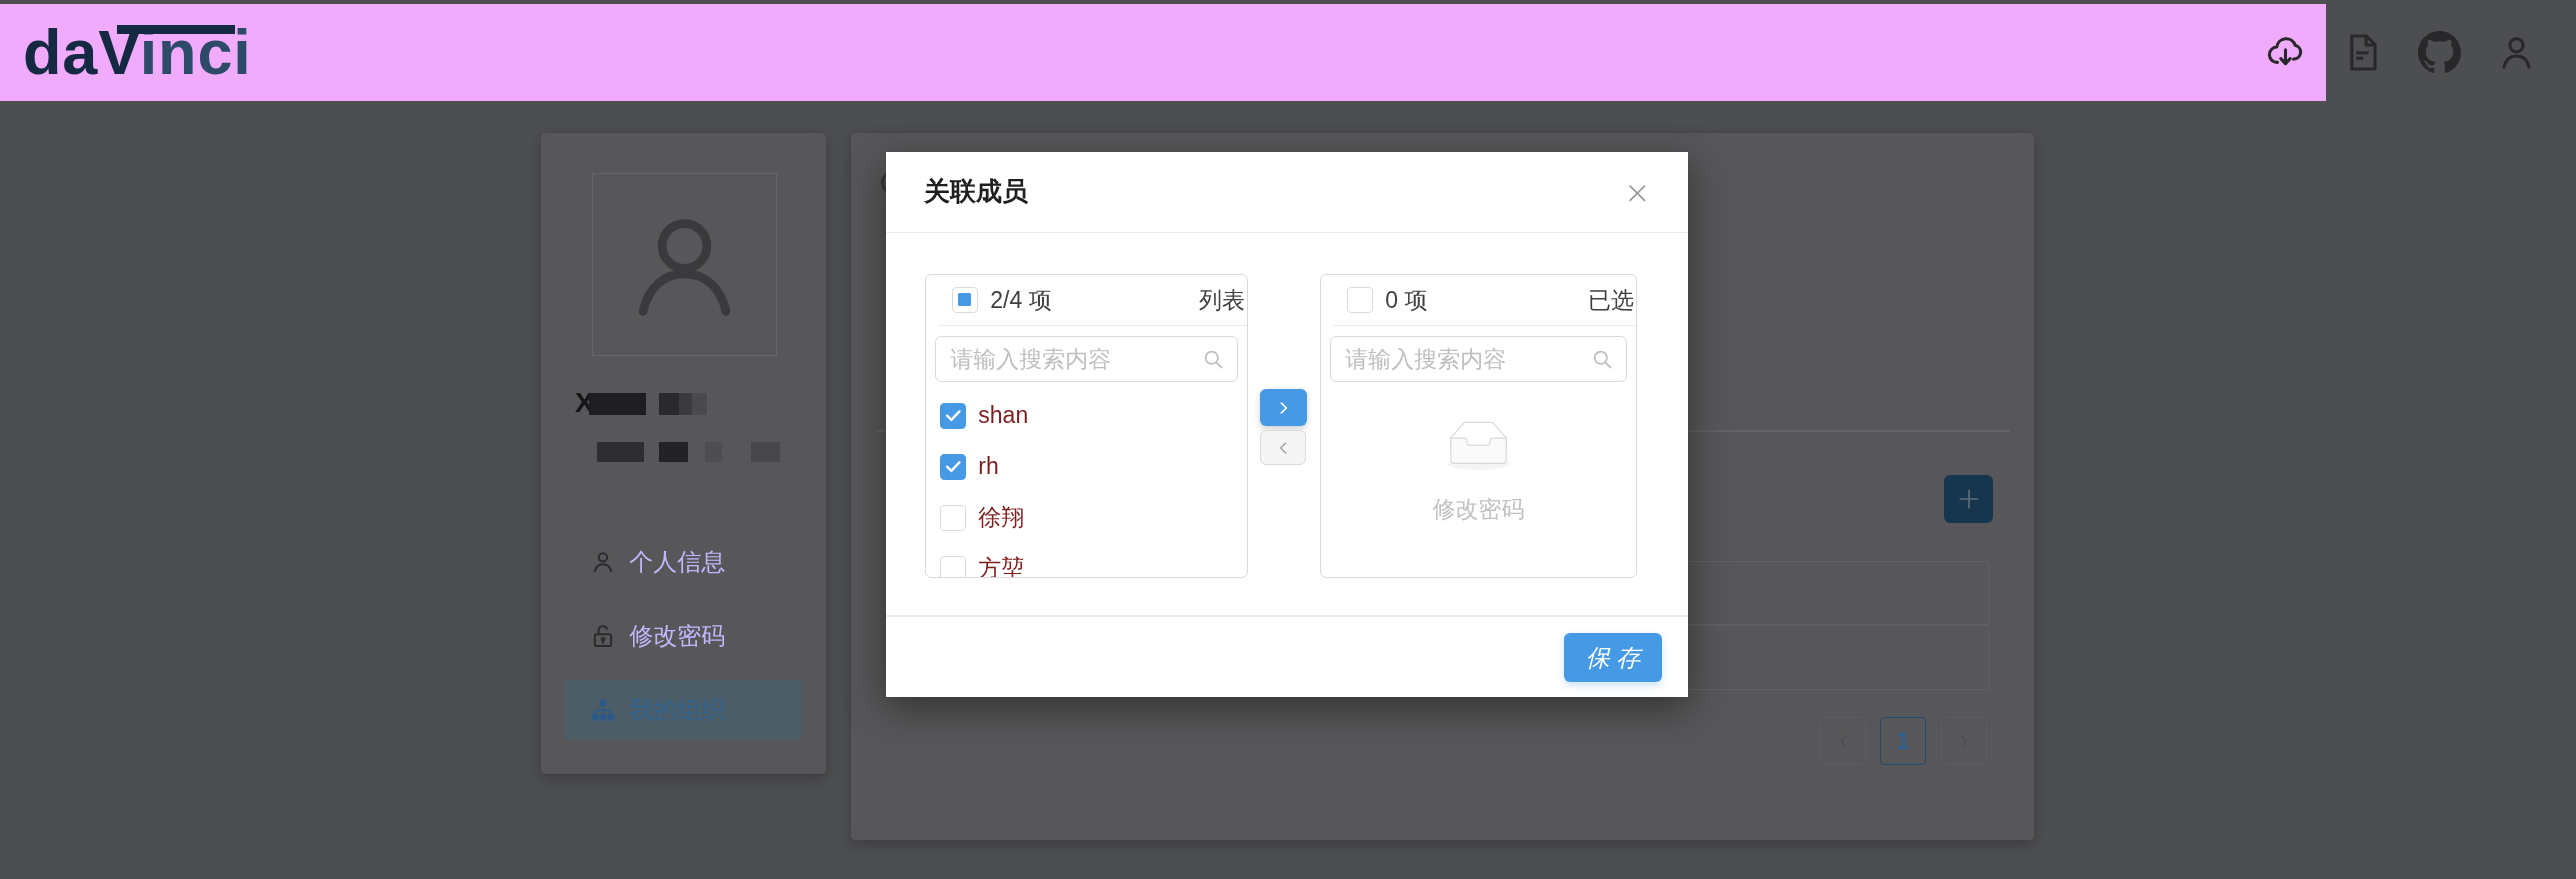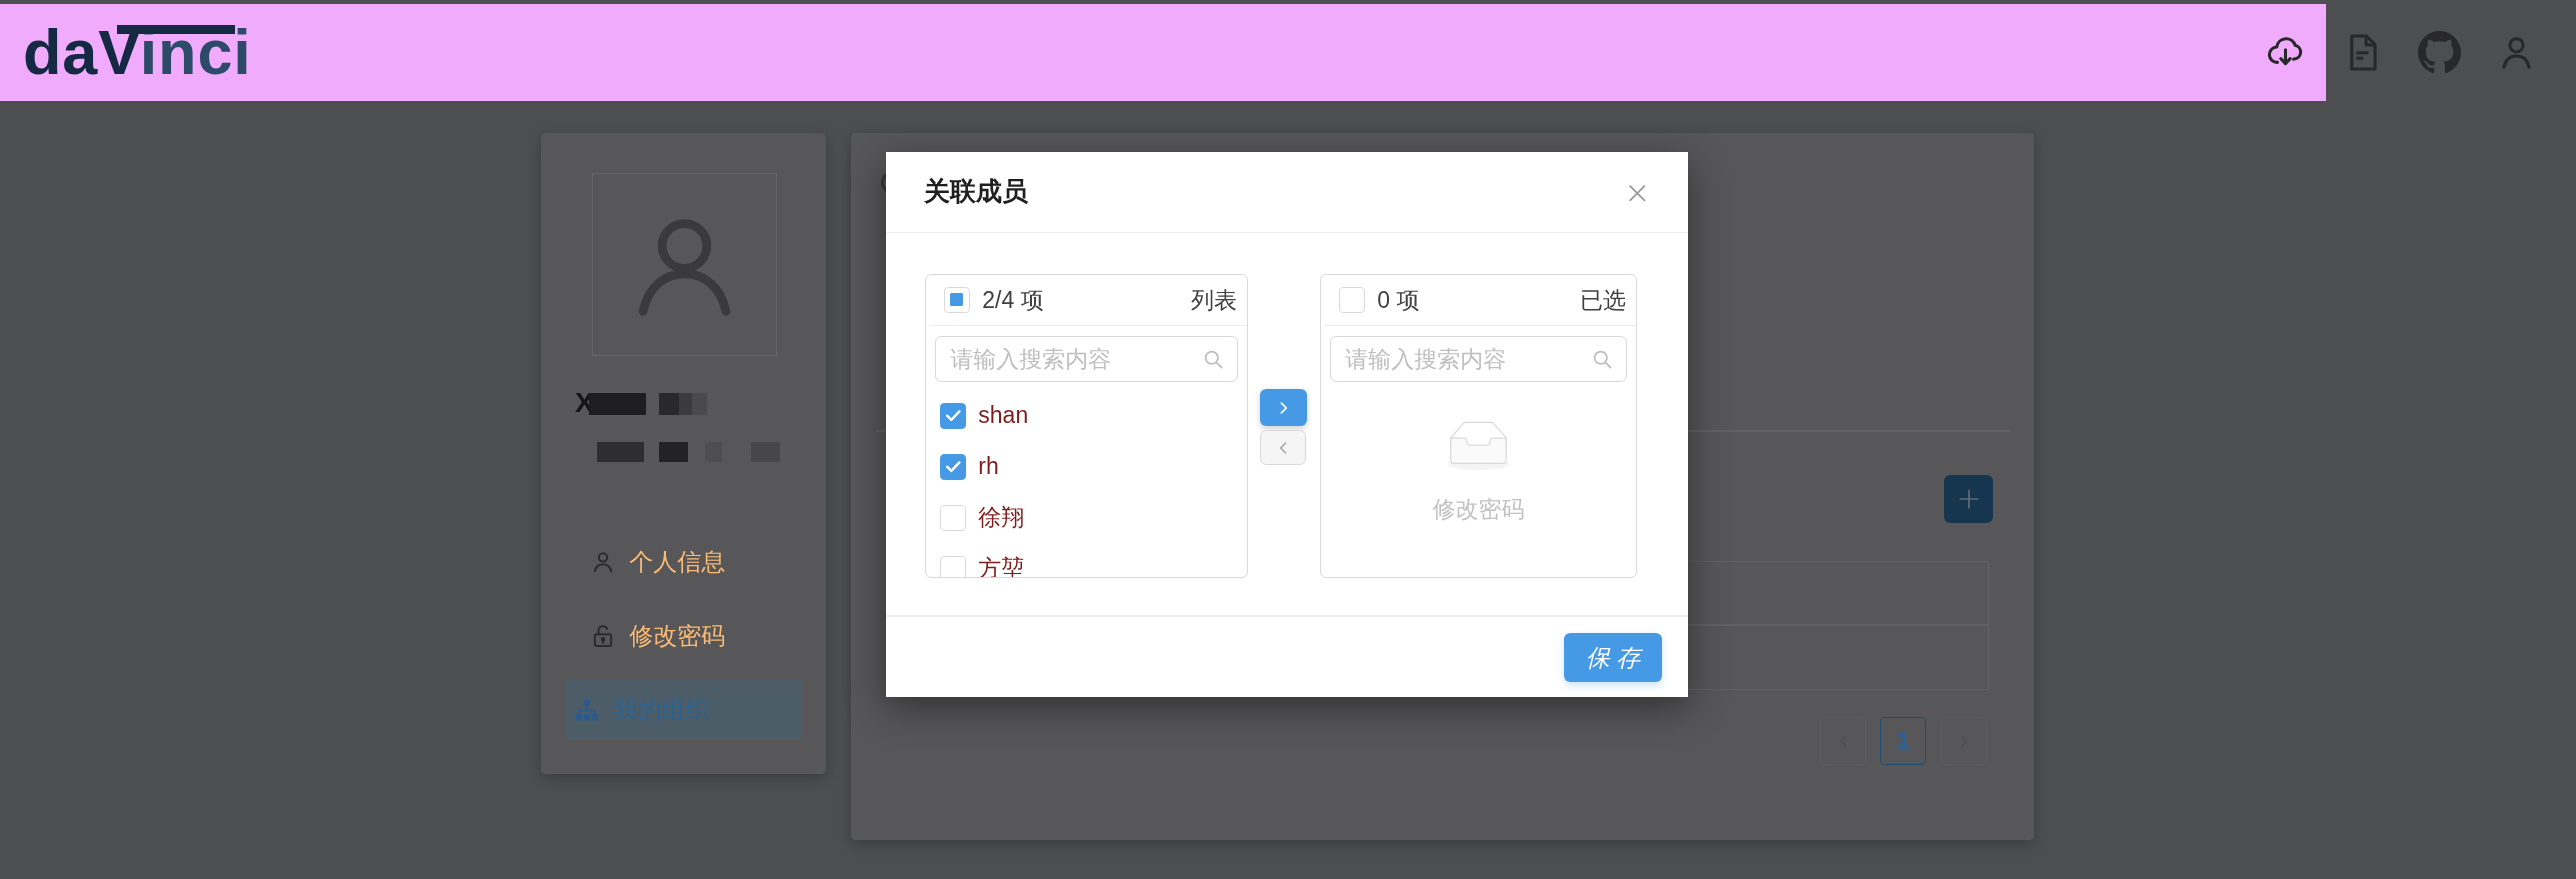--- a/index.html
+++ b/index.html
@@ -15,23 +15,23 @@
   .nav-icon { position:absolute; top:26px; width:45px; height:45px; display:flex; align-items:center; justify-content:center; }
   .nav-icon svg { width:43px; height:43px; }
   .ni-1 { left:2263px; } .ni-2 { left:2340px; } .ni-3 { left:2417px; } .ni-4 { left:2494px; }
 
   
   .side-card { position:absolute; left:541px; top:133px; width:285px; height:641px; background:#575759; border-radius:4.6px; box-shadow:0 4.6px 14px rgba(0,0,0,.22); }
   .avatar-box { position:absolute; left:51px; top:40px; width:185px; height:183px; border:1.5px solid #66666a; display:flex; align-items:center; justify-content:center; }
   .avatar-box svg { width:131px; height:131px; }
   .redact { position:absolute; height:21.5px; }
   .rx { position:absolute; font-size:28px; font-weight:800; color:#151518; }
-  .menu-item { position:absolute; left:0; width:255px; height:60px; display:flex; align-items:center; padding-left:48px; color:#fdba74; font-size:24px; }
+  .menu-item { position:absolute; left:0; width:255px; height:60px; display:flex; align-items:center; padding-left:48px; color:#c4b5fd; font-size:24px; }
   .menu-item svg { width:28px; height:28px; margin-right:12.3px; flex:none; }
-  .menu-item.active { left:24px; width:236px; background:#4d5d68; color:#2d628f; padding-left:8px; }
+  .menu-item.active { left:24px; width:236px; background:#4d5d68; color:#2d628f; padding-left:24px; }
   .mi-1 { top:399px; } .mi-2 { top:473px; } .mi-3 { top:547px; }
 
   
   .main-card { position:absolute; left:851px; top:133px; width:1183px; height:707px; background:#575759; border-radius:4.6px; box-shadow:0 4.6px 14px rgba(0,0,0,.22); }
   .peek-circle { position:absolute; left:30px; top:38px; width:23px; height:23px; border:3.1px solid #39393c; border-radius:50%; }
   .tabs-line { position:absolute; left:24.6px; top:297px; width:1134px; height:1.5px; background:#626265; }
   .add-btn { position:absolute; left:1093px; top:342px; width:49px; height:48px; background:#16364f; border-radius:6.2px; display:flex; align-items:center; justify-content:center; }
   .add-btn svg { width:26px; height:26px; }
   .bg-table { position:absolute; left:65px; top:428px; width:1073px; height:129px; border:1.5px solid #616164; }
   .bg-table .row-line { position:absolute; left:0; top:62px; width:100%; height:1.5px; background:#616164; }
@@ -45,21 +45,21 @@
   .m-header { position:absolute; left:0; top:0; width:100%; height:81px; border-bottom:1.5px solid #ececec; }
   .m-title { position:absolute; left:38px; top:0; line-height:79px; font-size:26px; font-weight:700; color:#1f1f1f; }
   .m-close { position:absolute; right:28px; top:18.5px; width:45px; height:45px; display:flex; align-items:center; justify-content:center; }
   .m-close svg { width:24.6px; height:24.6px; }
   .m-footer-line { position:absolute; left:0; top:463px; width:100%; height:1.5px; background:#ececec; }
   .save-btn { position:absolute; left:678px; top:481px; width:98px; height:49px; background:#469ae5; border:none; border-radius:6.2px; color:#fff; font-size:24px; display:flex; align-items:center; justify-content:center; box-shadow:0 3.1px 7.7px rgba(70,154,229,.25); font-family:inherit;font-style:italic; }
 
   .panel { position:absolute; top:122px; height:304px; border:1.5px solid #d9d9d9; border-radius:6.2px; background:#fff; overflow:hidden; }
   .panel-src { left:39px;  width:323px; }
   .panel-dst { left:434px; width:317px; }
-  .p-head { position:absolute; left:4px; top:0; width:100%; height:51px; border-bottom:1.5px solid #ebebeb; display:flex; align-items:center; padding:0 14px; }
+  .p-head { position:absolute; left:12px; top:0; width:100%; height:51px; border-bottom:1.5px solid #ebebeb; display:flex; align-items:center; padding:0 14px; }
   .p-summary { margin-left:12.3px; font-size:23px; color:#404040; }
   .p-title { margin-left:auto; font-size:23px; color:#404040; }
   .cbx { position:relative; flex:none; width:26px; height:26px; border:1.5px solid #d9d9d9; border-radius:4.6px; background:#fff; }
   .cbx.ind::after { content:""; position:absolute; left:5.4px; top:5.4px; width:12.3px; height:12.3px; background:#469ae5; border-radius:1.5px; }
   .cbx.on { background:#469ae5; border-color:#469ae5; }
   .cbx.on svg { position:absolute; left:3.1px; top:4.6px; width:18.5px; height:15.4px; }
   .search-wrap { position:absolute; left:9.2px; top:61px; right:9.2px; height:46px; border:1.5px solid #d9d9d9; border-radius:6.2px; background:#fff; }
   .search-wrap input { position:absolute; left:0; top:0; width:100%; height:100%; border:none; outline:none; background:transparent; padding:0 46px 0 14px; font-size:23px; color:#404040; font-family:inherit; }
   .search-wrap input::placeholder { color:#bfbfbf; }
   .search-ic { position:absolute; right:10.8px; top:10px; width:24.6px; height:24.6px; }

